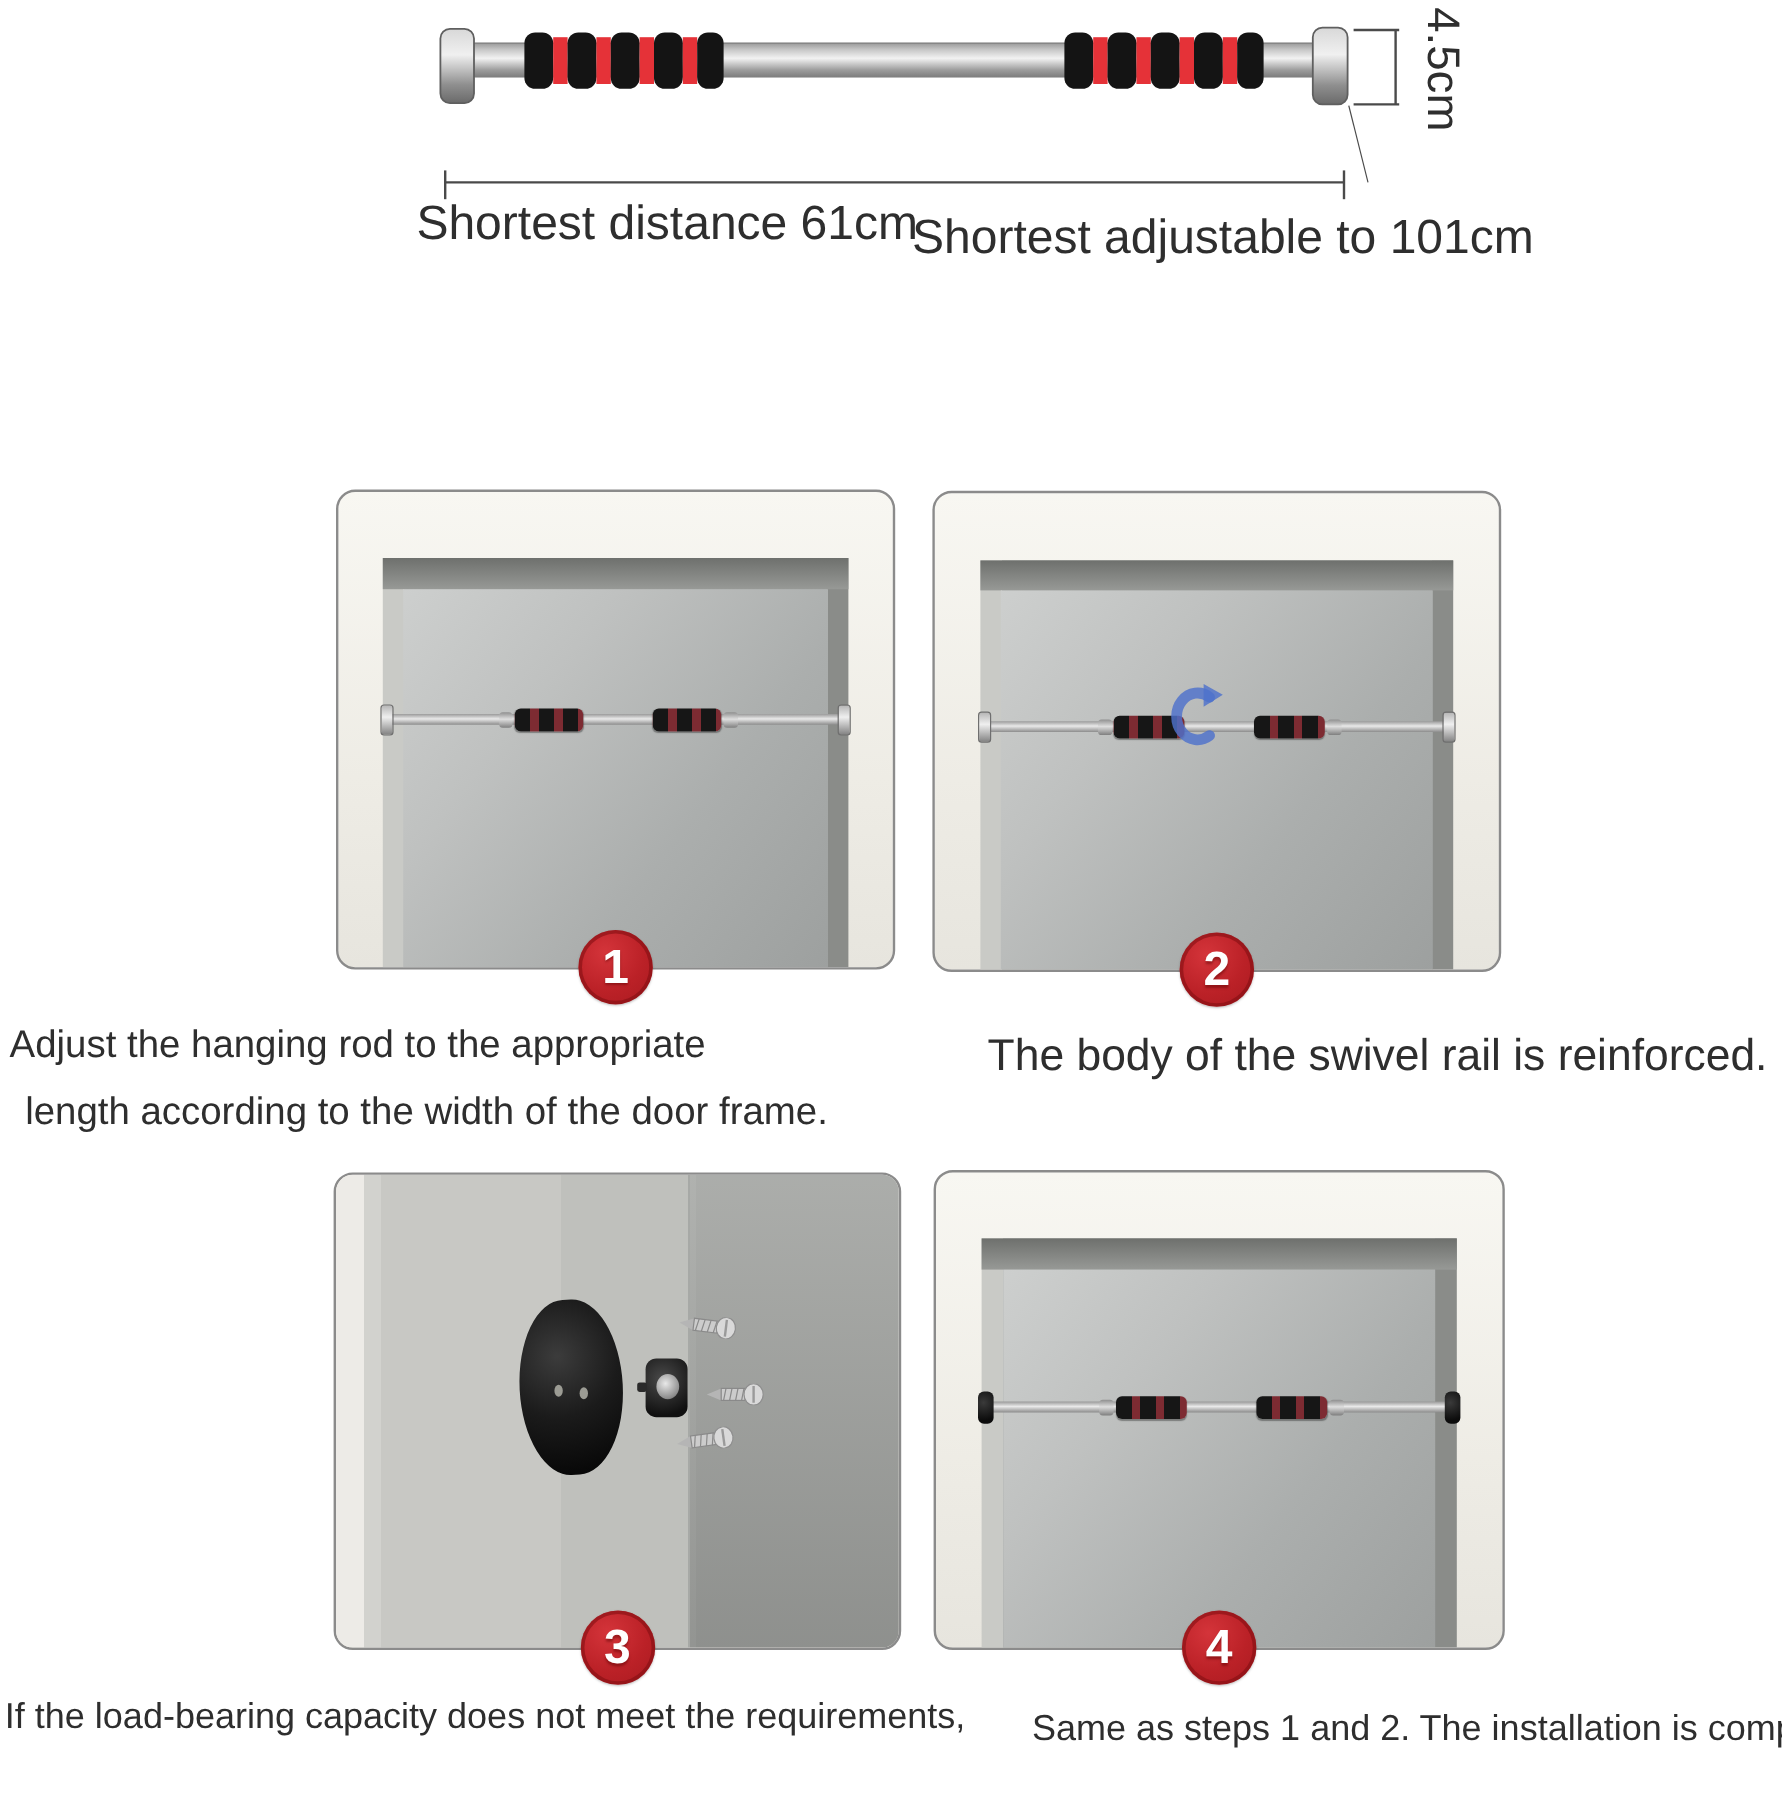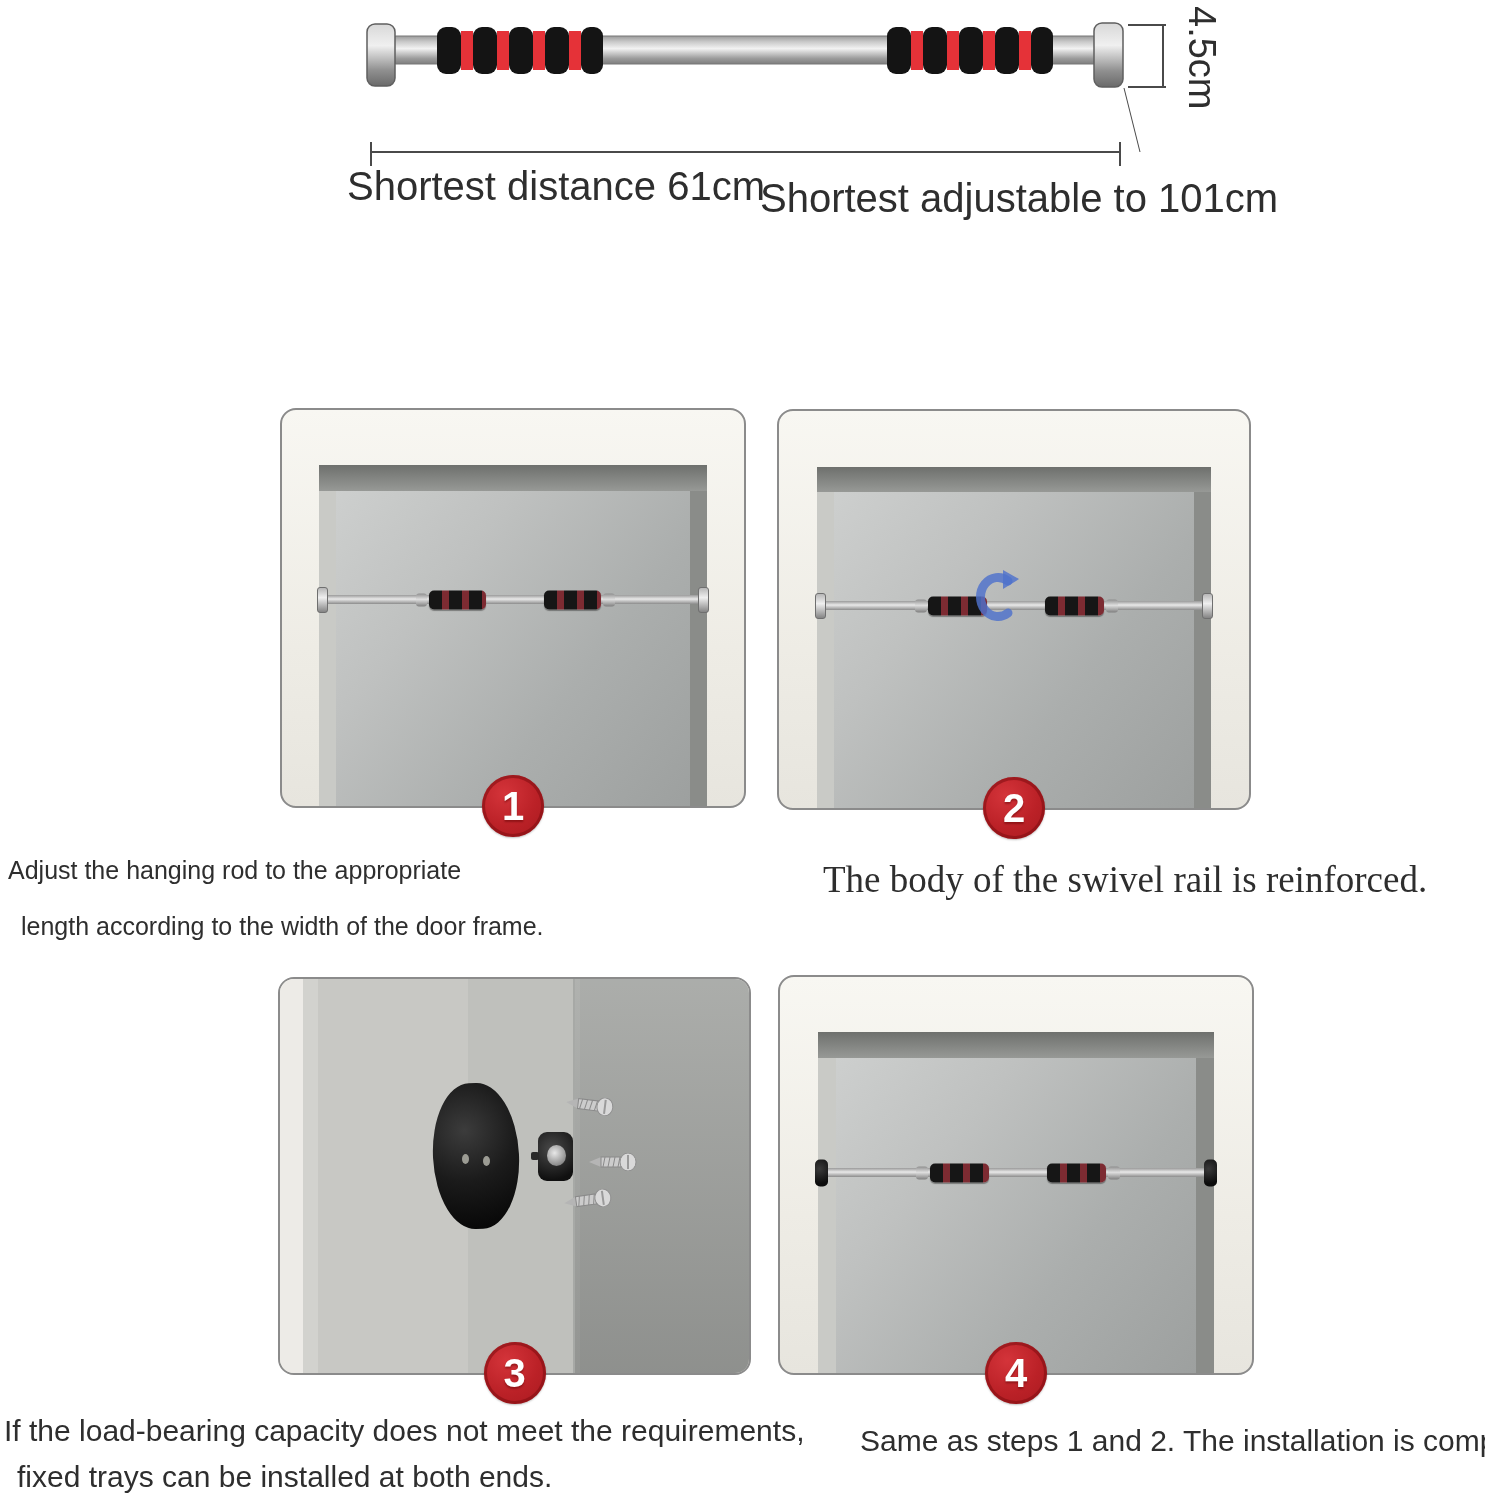--- a/index.html
+++ b/index.html
@@ -46,24 +46,24 @@
   
   .badge { position:absolute; left:50%; bottom:-31px; transform:translateX(-50%);
     width:62px; height:62px; border-radius:50%;
     background:radial-gradient(circle at 36% 30%, #d4343a, #bb2127 55%, #a91a20 100%);
     box-shadow:inset 0 0 0 3px rgba(125,12,16,.55), 0 1px 2px rgba(0,0,0,.25);
     display:flex; align-items:center; justify-content:center; z-index:5; }
   .badge span { color:#ffffff; font-size:40px; font-weight:bold; line-height:1;
     text-shadow:0 2px 2px rgba(90,0,0,.45); }
   
   .caption { position:absolute; white-space:nowrap; color:#2e2e2e; }
-  .cap-row1 { font-size:25px; line-height:56px; }
+  .cap-row1 { font-size:32px; line-height:56px; }
   .cap-row2 { font-size:30px; line-height:46px; }
   .cap1 { left:8px;  top:842px; }
-  .cap2 { left:823px; top:852px; font-size:37px;font-family:Liberation Serif, serif; }
+  .cap2 { left:823px; top:852px; font-size:37px; }
   .cap3 { left:4px;  top:1408px; }
   .cap4 { left:860px; top:1418px; }
   .indent { padding-left:13px; }
   
   .wall { position:absolute; inset:0;
     background:linear-gradient(90deg,#edebe7 0 5%, #d2d2ce 5% 8%, #c8c8c4 8% 40%,
       #bfc0bc 40% 62.5%, #a7a9a6 62.5% 64%, #a2a4a1 64% 100%); }
   .wall-shade { position:absolute; right:0; top:0; bottom:0; width:37%;
     background:linear-gradient(180deg, rgba(255,255,255,.10), rgba(0,0,0,.12)); }
   .tray-disc { position:absolute; left:153px; top:104px; width:86px; height:146px;
@@ -263,19 +263,18 @@
         <span class="cup right"></span>
       </div>
     </div>
     <div class="badge">
       <span>4</span>
     </div>
   </div>
 
   <div class="caption cap-row2 cap3">
     <div>If the load-bearing capacity does not meet the requirements,</div>
-    <div class="indent">fixed trays can be installed at both ends.</div>
   </div>
   <div class="caption cap-row2 cap4">
     <div>Same as steps 1 and 2. The installation is complete.</div>
   </div>
 
 </div>
 
 </body></html>

